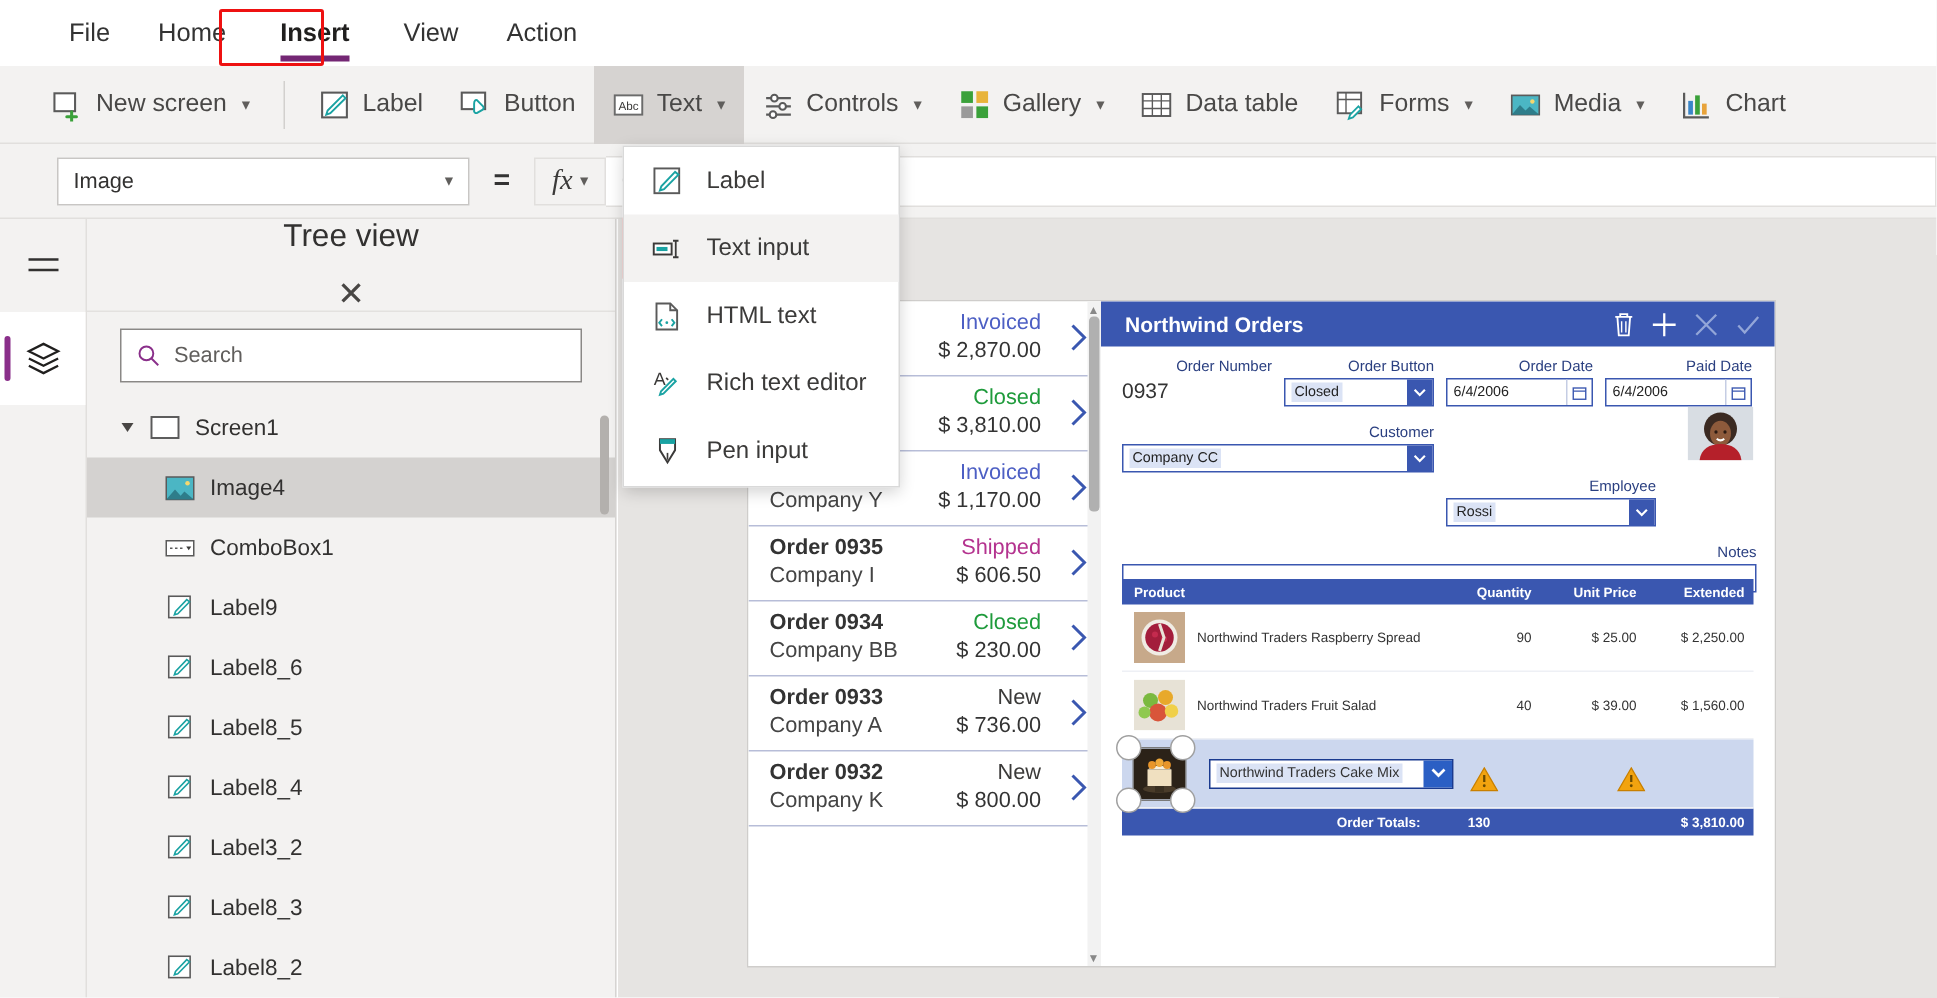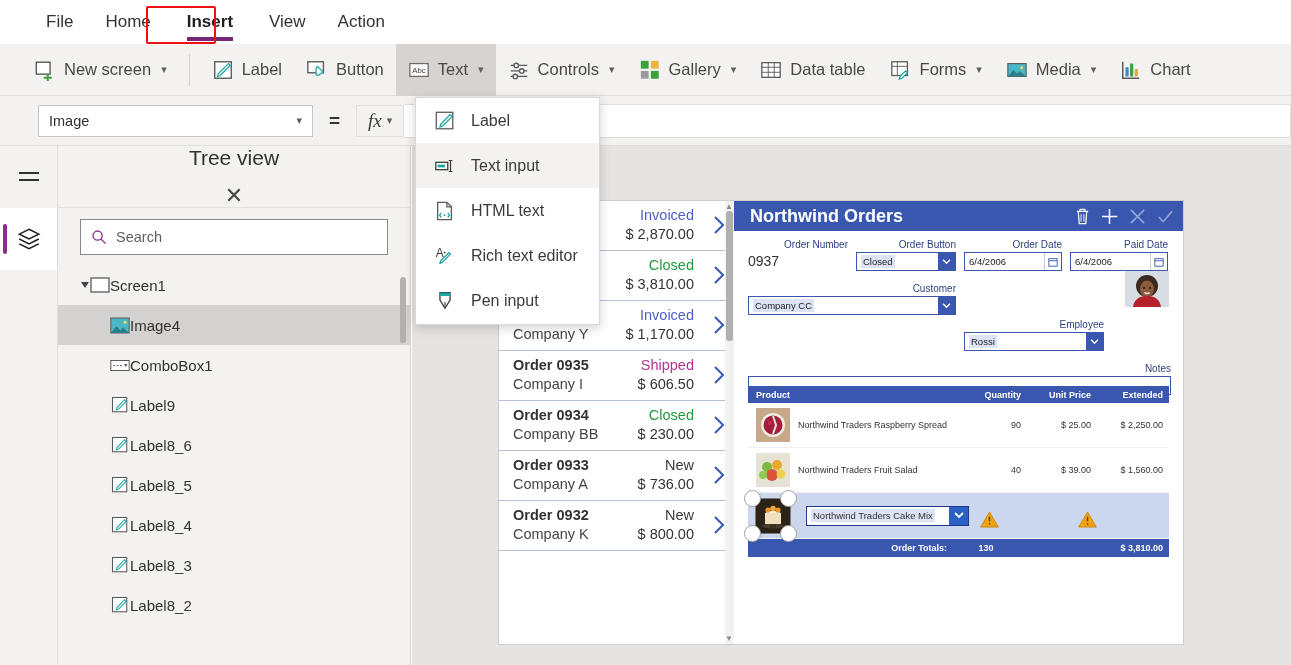--- a/index.html
+++ b/index.html
@@ -103,21 +103,21 @@
   .tree-title { font-size: 21px; color: #323130; }
   .tree-close { font-size: 22px; color: #484644; cursor: pointer; line-height: 1; }
   .search-wrap { padding: 11px 22px 10px 22px; }
   .search-box {
     height: 36px; background: #ffffff; border: 1px solid #8a8886;
     display: flex; align-items: center; padding: 0 10px; gap: 9px;
   }
   .search-ph { font-size: 14.5px; color: #605e5c; }
   .tree-list { position: relative; }
   .tree-row {
-    height: 40px; display: flex; align-items: center; 
+    height: 40px; display: flex; align-items: center; gap: 10px;
     padding-left: 52px; cursor: pointer; font-size: 15px; color: #323130; text-align: center;
   }
   .tree-row.root { padding-left: 24px; }
   .tree-row.selected { background: #d4d2d0; }
   .caret {
     width: 0; height: 0; border-left: 6px solid #484644;
     border-top: 4.5px solid transparent; border-bottom: 4.5px solid transparent;
     transform: rotate(90deg); margin-right: 2px;
   }
   .tscroll {
@@ -169,21 +169,21 @@
 
   
   .detail {
     position: absolute; left: 235px; top: 0; width: 449px; height: 443px;
     background: #ffffff;
   }
   .det-header {
     height: 30px; background: #3a57b0; display: flex; align-items: center;
     justify-content: space-between; padding: 0 8px 0 16px;
   }
-  .det-title { color: #ffffff; font-size: 18px; font-weight: bold; }
+  .det-title { color: #ffffff; font-size: 14px; font-weight: bold; }
   .det-icons { display: flex; align-items: center; gap: 9px; }
   .form-area { padding: 8px 12px 0 14px; position: relative; }
   .frow { display: flex; }
   .fld-label { font-size: 10px; color: #2a3f80; margin-bottom: 2px; display: block; text-align: right; }
   .fld-value { font-size: 14px; color: #333; padding-top: 2px; }
   .combo {
     height: 19px; border: 1.5px solid #3a57b0; background: #ffffff;
     display: flex; align-items: center; justify-content: space-between;
     padding-left: 4px; font-size: 9.5px; color: #222;
   }
@@ -483,20 +483,27 @@
       </div>
 
       <div class="tree-row">
         <svg width="20" height="18" viewBox="0 0 24 24">
           <rect x="2" y="2" width="19" height="19" fill="#fff" stroke="#5a5a5a" stroke-width="1.4"></rect>
           <path d="M18 5L8 15.5l-1 3 3-1L20.5 7z" fill="#fff" stroke="#1aa3a3" stroke-width="1.4"></path>
         </svg>
         <span>Label8_4</span>
       </div>
 
+      <div class="tree-row">
+        <svg width="20" height="18" viewBox="0 0 24 24">
+          <rect x="2" y="2" width="19" height="19" fill="#fff" stroke="#5a5a5a" stroke-width="1.4"></rect>
+          <path d="M18 5L8 15.5l-1 3 3-1L20.5 7z" fill="#fff" stroke="#1aa3a3" stroke-width="1.4"></path>
+        </svg>
+        <span>Label3_2</span>
+      </div>
 
       <div class="tree-row">
         <svg width="20" height="18" viewBox="0 0 24 24">
           <rect x="2" y="2" width="19" height="19" fill="#fff" stroke="#5a5a5a" stroke-width="1.4"></rect>
           <path d="M18 5L8 15.5l-1 3 3-1L20.5 7z" fill="#fff" stroke="#1aa3a3" stroke-width="1.4"></path>
         </svg>
         <span>Label8_3</span>
       </div>
 
       <div class="tree-row">

